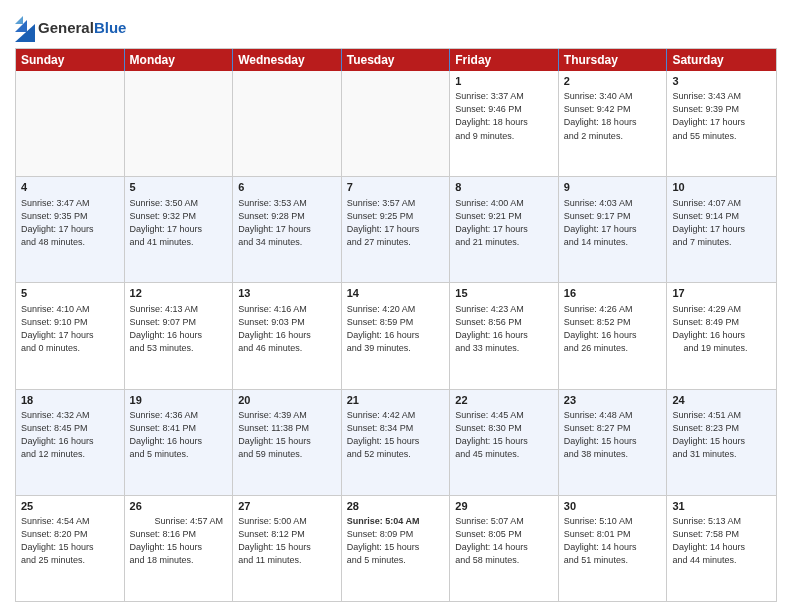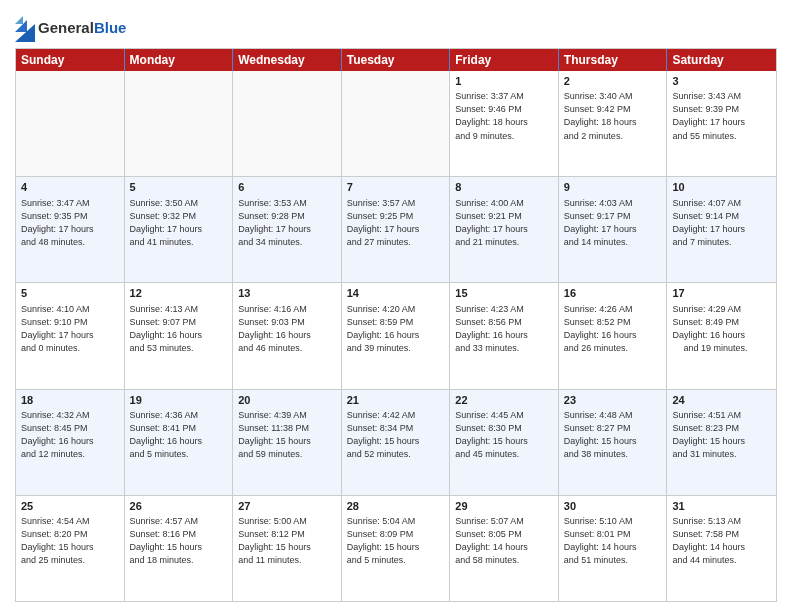--- a/index.html
+++ b/index.html
@@ -322,35 +322,35 @@
         <div class="cal-row">
           <div class="cal-cell">
             <span class="day-num">25</span>
             <span class="cell-text" style="display: block;">Sunrise: 4:54 AM</span>
             <span class="cell-text" style="display: block;">Sunset: 8:20 PM</span>
             <span class="cell-text" style="display: block;">Daylight: 15 hours</span>
             <span class="cell-text" style="display: block;">and 25 minutes.</span>
           </div>
           <div class="cal-cell">
             <span class="day-num">26</span>
-            <span class="cell-text" style="display: block;">Sunrise: 4:57 AM</span>
+            <span class="cell-text" style="display: block; margin-left: 25px;">Sunrise: 4:57 AM</span>
             <span class="cell-text" style="display: block;">Sunset: 8:16 PM</span>
             <span class="cell-text" style="display: block;">Daylight: 15 hours</span>
             <span class="cell-text" style="display: block;">and 18 minutes.</span>
           </div>
           <div class="cal-cell">
             <span class="day-num">27</span>
             <span class="cell-text" style="display: block;">Sunrise: 5:00 AM</span>
             <span class="cell-text" style="display: block;">Sunset: 8:12 PM</span>
             <span class="cell-text" style="display: block;">Daylight: 15 hours</span>
             <span class="cell-text" style="display: block;">and 11 minutes.</span>
           </div>
           <div class="cal-cell">
             <span class="day-num">28</span>
-            <span class="cell-text" style="display: block;">Sunrise: 5:04 AM</span>
+            <span class="cell-text" style="display: block; font-weight: bold;">Sunrise: 5:04 AM</span>
             <span class="cell-text" style="display: block;">Sunset: 8:09 PM</span>
             <span class="cell-text" style="display: block;">Daylight: 15 hours</span>
             <span class="cell-text" style="display: block;">and 5 minutes.</span>
           </div>
           <div class="cal-cell">
             <span class="day-num">29</span>
             <span class="cell-text" style="display: block;">Sunrise: 5:07 AM</span>
             <span class="cell-text" style="display: block;">Sunset: 8:05 PM</span>
             <span class="cell-text" style="display: block;">Daylight: 14 hours</span>
             <span class="cell-text" style="display: block;">and 58 minutes.</span>

